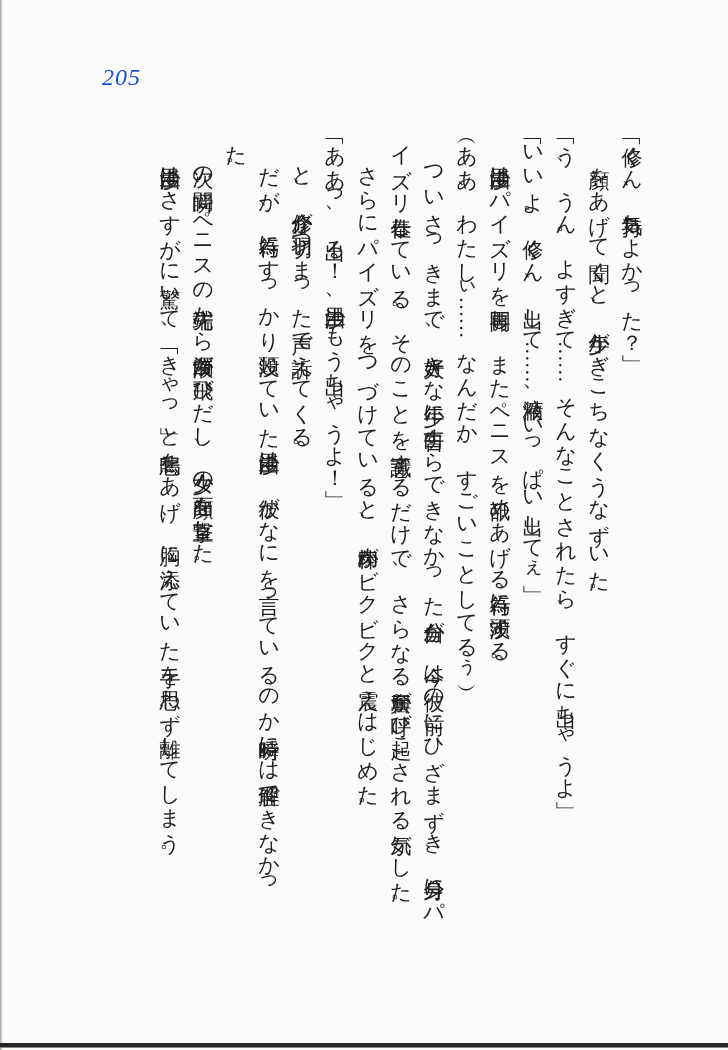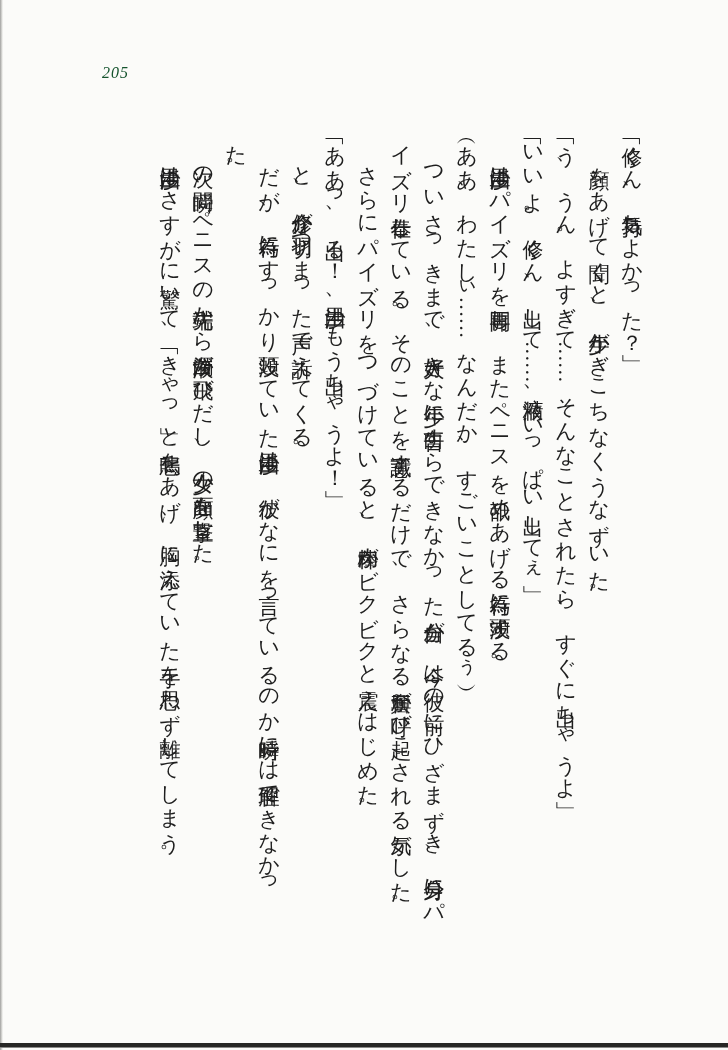--- a/index.html
+++ b/index.html
@@ -34,23 +34,23 @@
     height: 4px;
     background: #272725;
     box-shadow: 0 1px 0 #8a8a88;
   }
   .page-number {
     position: absolute;
     left: 102px;
     top: 64px;
     font-family: "Liberation Serif", "DejaVu Serif", serif;
     font-style: italic;
-    font-size: 16px;
+    font-size: 24px;
     letter-spacing: 1px;
-    color: #14532d;
+    color: #1d4ed8;
   }
   
   .text-block {
     position: absolute;
     top: 131px;
     right: 80px;
     height: 800px;
     writing-mode: vertical-rl;
     text-orientation: mixed;
     font-size: 21px;

